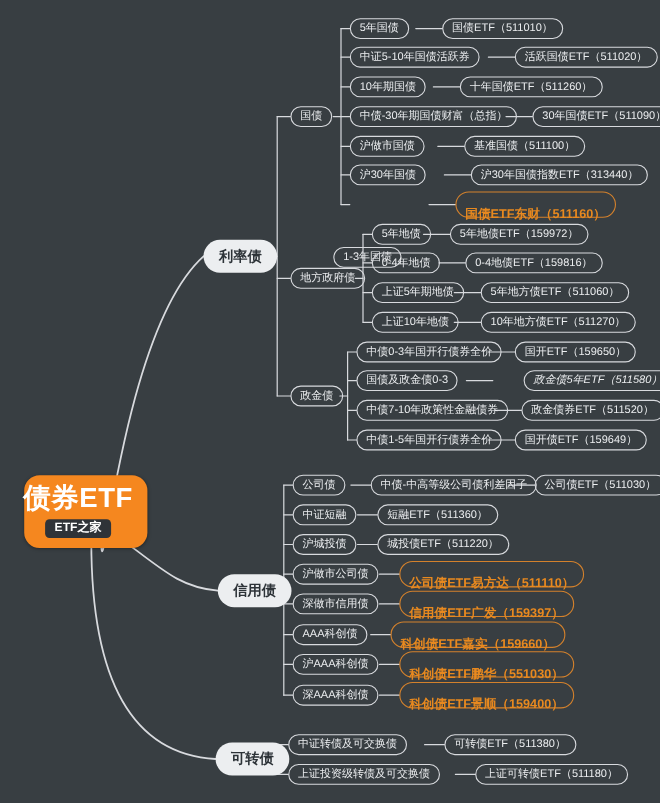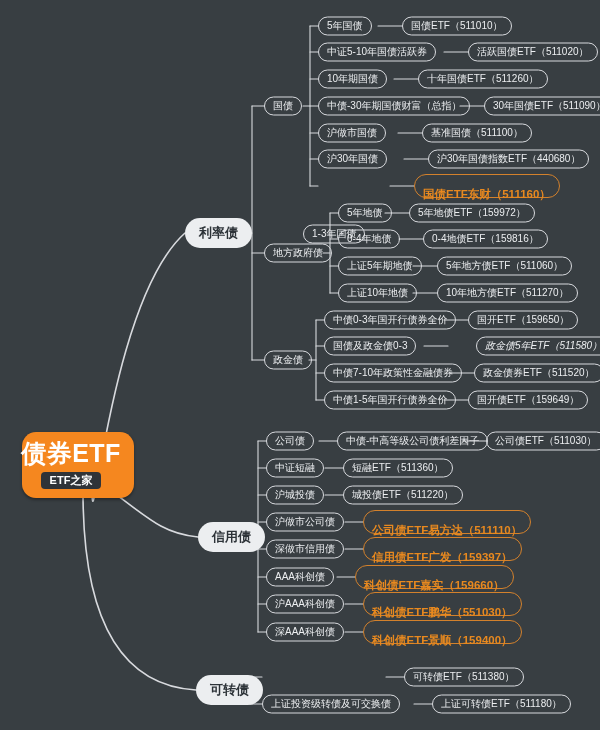--- a/index.html
+++ b/index.html
@@ -237,21 +237,21 @@
       <span>沪做市国债</span>
     </div>
   <div class="node n-out" style="left:422px; top:133px;">
       <span>基准国债（511100）</span>
     </div>
 
   <div class="node n-out" style="left:318px; top:159px;">
       <span>沪30年国债</span>
     </div>
   <div class="node n-out" style="left:428px; top:159px;">
-      <span>沪30年国债指数ETF（440680）</span>
+      <span>沪30年国债指数ETF（313440）</span>
     </div>
 
   <div class="node n-out" style="left:303px; top:186px;margin-top:48px;">
       <span>1-3年国债</span>
     </div>
   <div class="node n-hl" style="left:414px; top:186px;">
       <span>国债ETF东财（511160）</span>
     </div>
 
   <div class="node n-out" style="left:338px; top:213px;">
@@ -362,20 +362,23 @@
       <span>科创债ETF鹏华（551030）</span>
     </div>
 
   <div class="node n-out" style="left:266px; top:632px;">
       <span>深AAA科创债</span>
     </div>
   <div class="node n-hl" style="left:363px; top:632px;">
       <span>科创债ETF景顺（159400）</span>
     </div>
 
+  <div class="node n-out" style="left:262px; top:677px;">
+      <span>中证转债及可交换债</span>
+    </div>
   <div class="node n-out" style="left:404px; top:677px;">
       <span>可转债ETF（511380）</span>
     </div>
 
   <div class="node n-out" style="left:262px; top:704px;">
       <span>上证投资级转债及可交换债</span>
     </div>
   <div class="node n-out" style="left:432px; top:704px;">
       <span>上证可转债ETF（511180）</span>
     </div>

